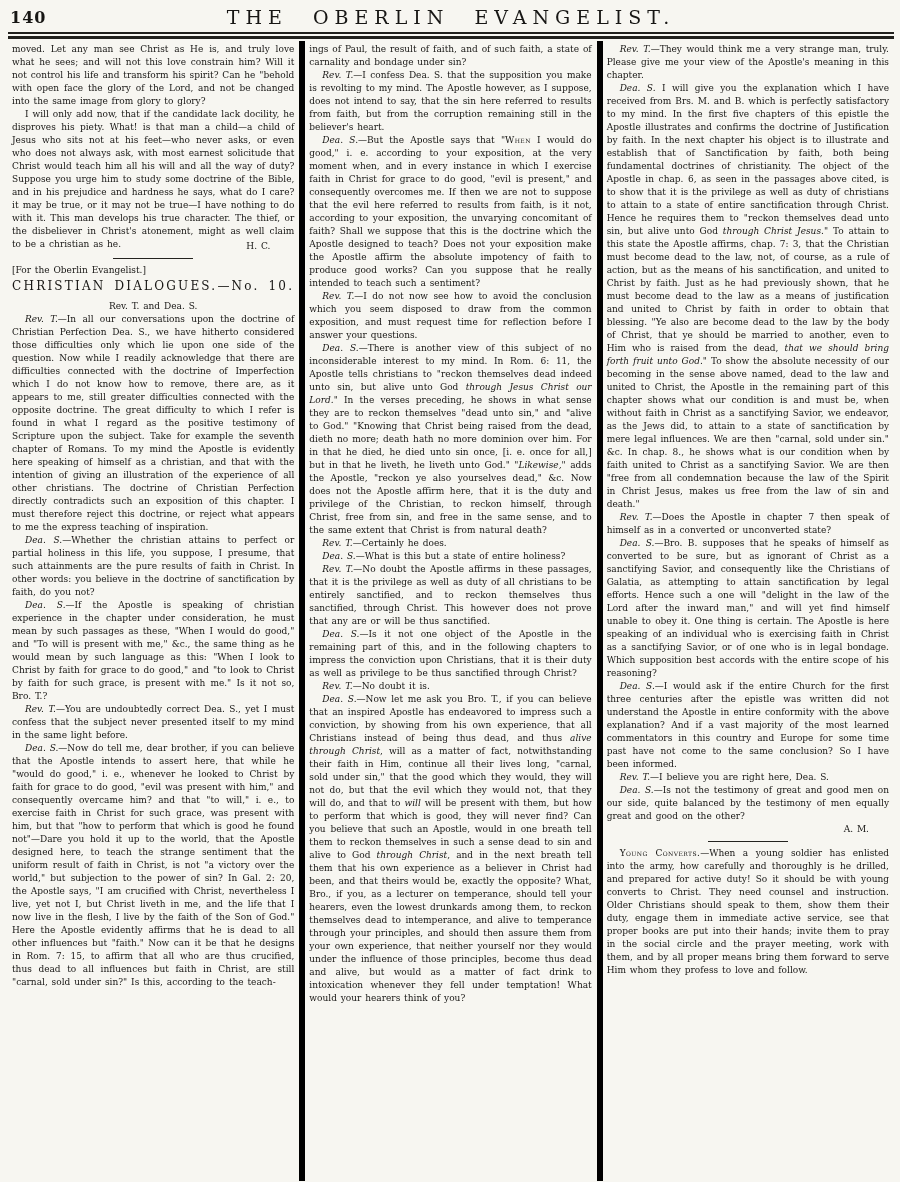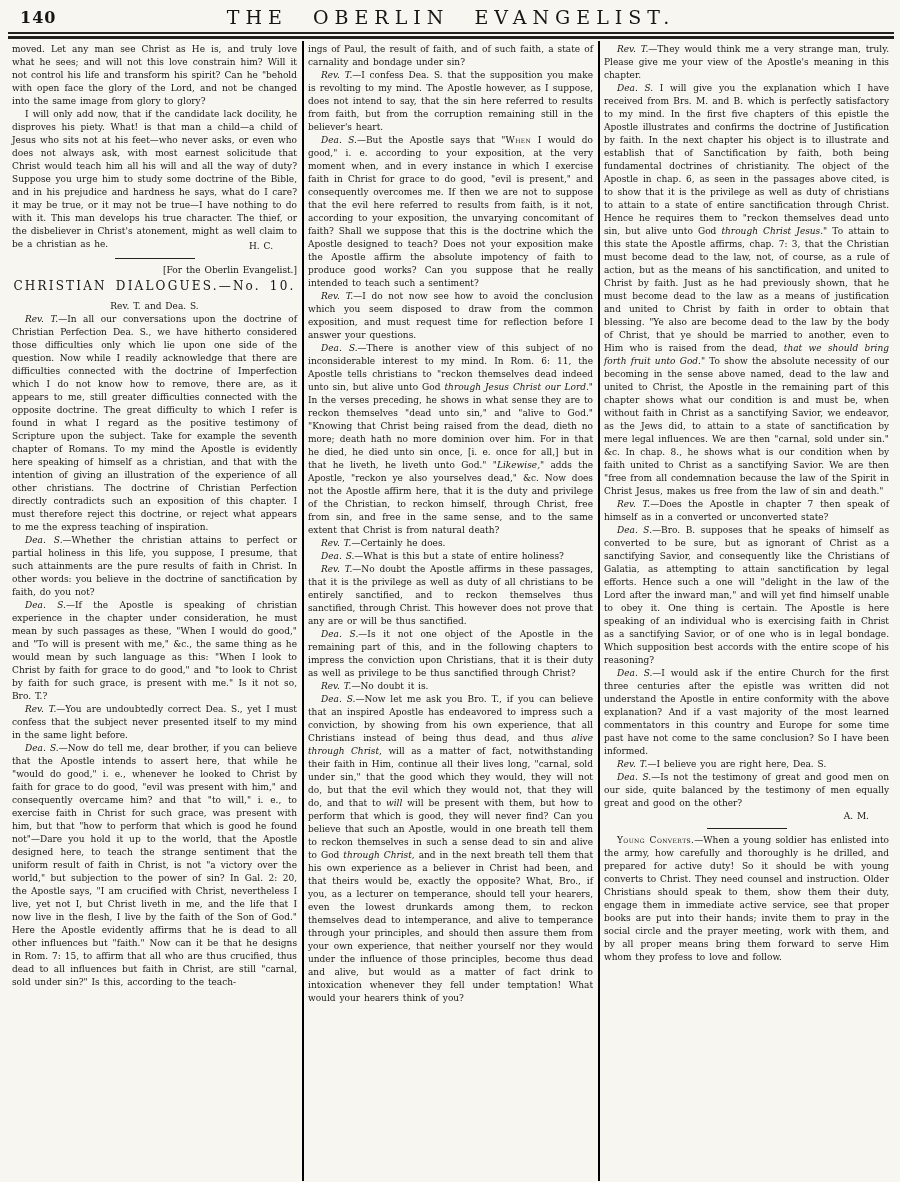--- a/index.html
+++ b/index.html
@@ -4,31 +4,31 @@
 <style>
   html,body{margin:0;padding:0}
   body{
     width:900px;height:1182px;overflow:hidden;
     background:#f7f6f1;color:#171614;
     font-family:"DejaVu Serif", serif;
     -webkit-font-smoothing:antialiased;
   }
   .page{padding:3px 6px 0 8px;position:relative}
   .header{position:relative;height:27px}
-  .pageno{position:absolute;left:12px;top:5px;font-size:16px;font-weight:bold;letter-spacing:1px}
+  .pageno{position:absolute;left:2px;top:5px;font-size:16px;font-weight:bold;letter-spacing:1px}
   .masthead{text-align:center;font-size:19px;font-weight:normal;letter-spacing:6px;word-spacing:13px;padding-top:3px;white-space:nowrap}
   .headrule-thin{height:2px;background:#21201d;margin-top:2px}
   .headrule-thick{height:3px;background:#21201d;margin-top:2px}
   .columns{display:flex;margin-top:2px;height:1140px;align-items:stretch}
   .col{flex:1 1 0;padding:2px 5px 0 4px;font-size:9px;line-height:13px;text-align:justify;overflow:hidden}
-  .col + .col{border-left:2px solid #000000}
+  .col + .col{border-left:6px solid #000000}
   p{margin:0;word-spacing:1px}
   .para{text-indent:13px}
   .cont{text-indent:0}
-  .center{text-align:right;text-indent:0;margin-top:2px}
+  .center{text-align:left;text-indent:0;margin-top:2px}
   .heading{text-align:center;text-indent:0;letter-spacing:2.2px;word-spacing:3px;margin-top:3px;font-size:12px}
   .byline{text-align:center;text-indent:0;margin-top:7px}
   .sig{text-align:right;text-indent:0;padding-right:20px}
   .sig-inline{text-align:right;text-indent:0;padding-right:24px;margin-top:-11.35px}
   .short-rule{width:80px;border-top:1.2px solid #24231f;margin:5px auto 5px}
   .sc{font-variant:small-caps;letter-spacing:.4px}
   i{}
 </style>
 </head>
 <body>

